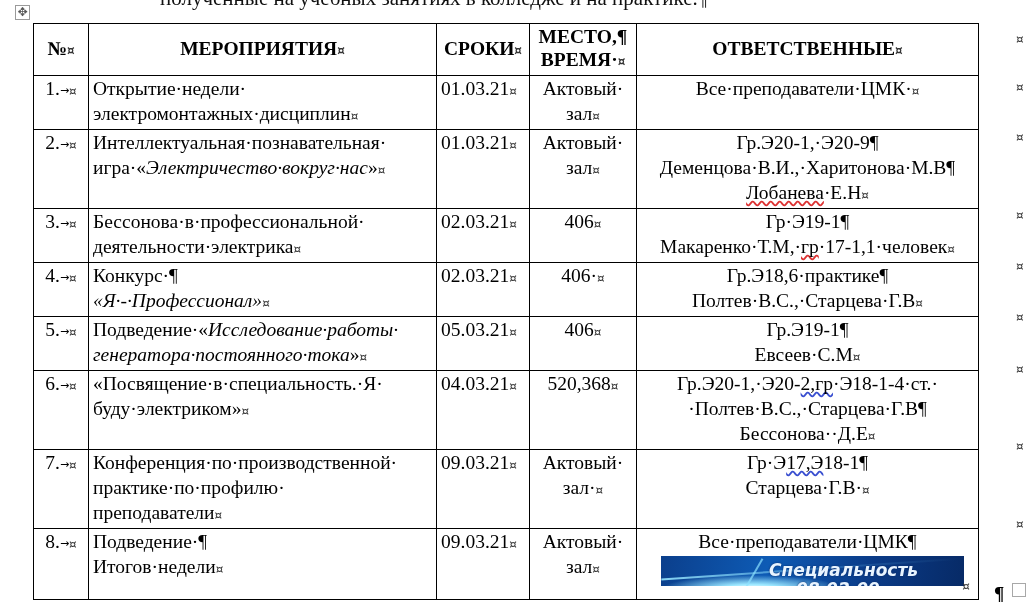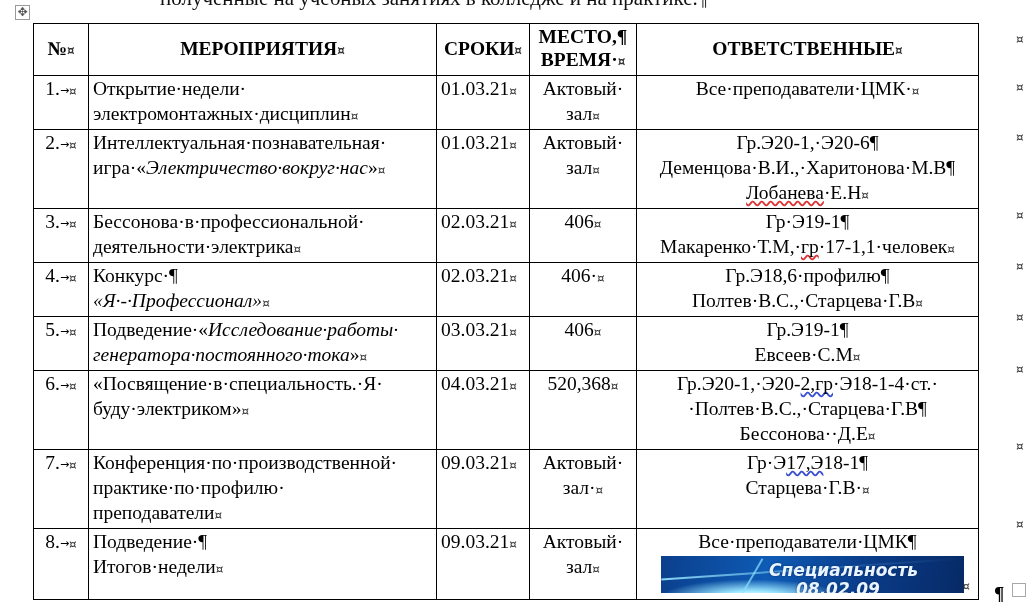--- a/index.html
+++ b/index.html
@@ -42,21 +42,21 @@
   td.date { text-align:center; padding-left:8px; text-align:left; }
   td.place, td.resp { text-align:center; }
   .mk { font-size:12px; color:#333; font-family:"DejaVu Sans", sans-serif; }
   .it { font-style:italic; }
   .squiggle-red { text-decoration:underline wavy #d33; text-decoration-skip-ink:none; }
   .squiggle-blue { text-decoration:underline wavy #3a4fd0; text-decoration-skip-ink:none; }
   .row-mark {
     position:absolute; left:1016px; font-size:12px; color:#333; font-family:"DejaVu Sans", sans-serif;
   }
   .banner {
-    display:block; margin:2px auto 0 20px; width:303px; height:37px; position:relative; overflow:hidden;
+    display:block; margin:2px auto 0 20px; width:303px; height:30px; position:relative; overflow:hidden;
     background:
       radial-gradient(ellipse at 30% 110%, #ffffff 0%, #9be7ff 10%, rgba(30,110,200,0) 30%),
       linear-gradient(100deg, #0b3f8c 0%, #0e5bb5 35%, #0a3a86 70%, #072a66 100%);
   }
   .banner .bolt1 {
     position:absolute; left:0; top:12px; width:303px; height:2px;
     background:linear-gradient(90deg, rgba(150,230,255,.9), rgba(120,210,255,.2) 60%, rgba(120,210,255,0));
     transform:rotate(-4deg);
   }
   .banner .bolt2 {
@@ -99,43 +99,43 @@
     <td class="date"><span>01.03.21</span><span class="mk">¤</span></td>
     <td class="place"><span>Актовый·</span><br><span>зал</span><span class="mk">¤</span></td>
     <td class="resp"><span>Все·преподаватели·ЦМК·</span><span class="mk">¤</span></td>
   </tr>
 
   <tr style="height:78px">
     <td class="num"><span>2.</span><span class="tab">→</span><span class="mk">¤</span></td>
     <td class="event"><span>Интеллектуальная·познавательная·</span><br><span>игра·«</span><span class="it">Электричество·вокруг·нас</span><span>»</span><span class="mk">¤</span></td>
     <td class="date"><span>01.03.21</span><span class="mk">¤</span></td>
     <td class="place"><span>Актовый·</span><br><span>зал</span><span class="mk">¤</span></td>
-    <td class="resp"><span>Гр.Э20-1,·Э20-6¶</span><br><span>Деменцова·В.И.,·Харитонова·М.В¶</span><br><span class="squiggle-red">Лобанева</span><span>·Е.Н</span><span class="mk">¤</span></td>
+    <td class="resp"><span>Гр.Э20-1,·Э20-9¶</span><br><span>Деменцова·В.И.,·Харитонова·М.В¶</span><br><span class="squiggle-red">Лобанева</span><span>·Е.Н</span><span class="mk">¤</span></td>
   </tr>
 
   <tr style="height:51px">
     <td class="num"><span>3.</span><span class="tab">→</span><span class="mk">¤</span></td>
     <td class="event"><span>Бессонова·в·профессиональной·</span><br><span>деятельности·электрика</span><span class="mk">¤</span></td>
     <td class="date"><span>02.03.21</span><span class="mk">¤</span></td>
     <td class="place"><span>406</span><span class="mk">¤</span></td>
     <td class="resp" style="padding:0 0"><span>Гр·Э19-1¶</span><br><span>Макаренко·Т.М,·</span><span class="squiggle-red">гр</span><span>·17-1,1·человек</span><span class="mk">¤</span></td>
   </tr>
 
   <tr style="height:51px">
     <td class="num"><span>4.</span><span class="tab">→</span><span class="mk">¤</span></td>
     <td class="event"><span>Конкурс·¶</span><br><span class="it">«Я·-·Профессионал»</span><span class="mk">¤</span></td>
     <td class="date"><span>02.03.21</span><span class="mk">¤</span></td>
     <td class="place"><span>406·</span><span class="mk">¤</span></td>
-    <td class="resp"><span>Гр.Э18,6·профилю¶</span><br><span>Полтев·В.С.,·Старцева·Г.В</span><span class="mk">¤</span></td>
+    <td class="resp"><span>Гр.Э18,6·практике¶</span><br><span>Полтев·В.С.,·Старцева·Г.В</span><span class="mk">¤</span></td>
   </tr>
 
   <tr style="height:52px">
     <td class="num"><span>5.</span><span class="tab">→</span><span class="mk">¤</span></td>
     <td class="event"><span>Подведение·«</span><span class="it">Исследование·работы·</span><br><span class="it">генератора·постоянного·тока</span><span>»</span><span class="mk">¤</span></td>
-    <td class="date"><span>03.03.21</span><span class="mk">¤</span></td>
+    <td class="date"><span>05.03.21</span><span class="mk">¤</span></td>
     <td class="place"><span>406</span><span class="mk">¤</span></td>
     <td class="resp"><span>Гр.Э19-1¶</span><br><span>Евсеев·С.М</span><span class="mk">¤</span></td>
   </tr>
 
   <tr style="height:77px">
     <td class="num"><span>6.</span><span class="tab">→</span><span class="mk">¤</span></td>
     <td class="event"><span>«Посвящение·в·специальность.·Я·</span><br><span>буду·электриком»</span><span class="mk">¤</span></td>
     <td class="date"><span>04.03.21</span><span class="mk">¤</span></td>
     <td class="place"><span>520,368</span><span class="mk">¤</span></td>
     <td class="resp" style="padding:0 11px"><span>Гр.Э20-1,·Э20-</span><span class="squiggle-blue">2,гр</span><span>·Э18-1-4·ст.·</span><br><span>·Полтев·В.С.,·Старцева·Г.В¶</span><br><span>Бессонова··Д.Е</span><span class="mk">¤</span></td>

